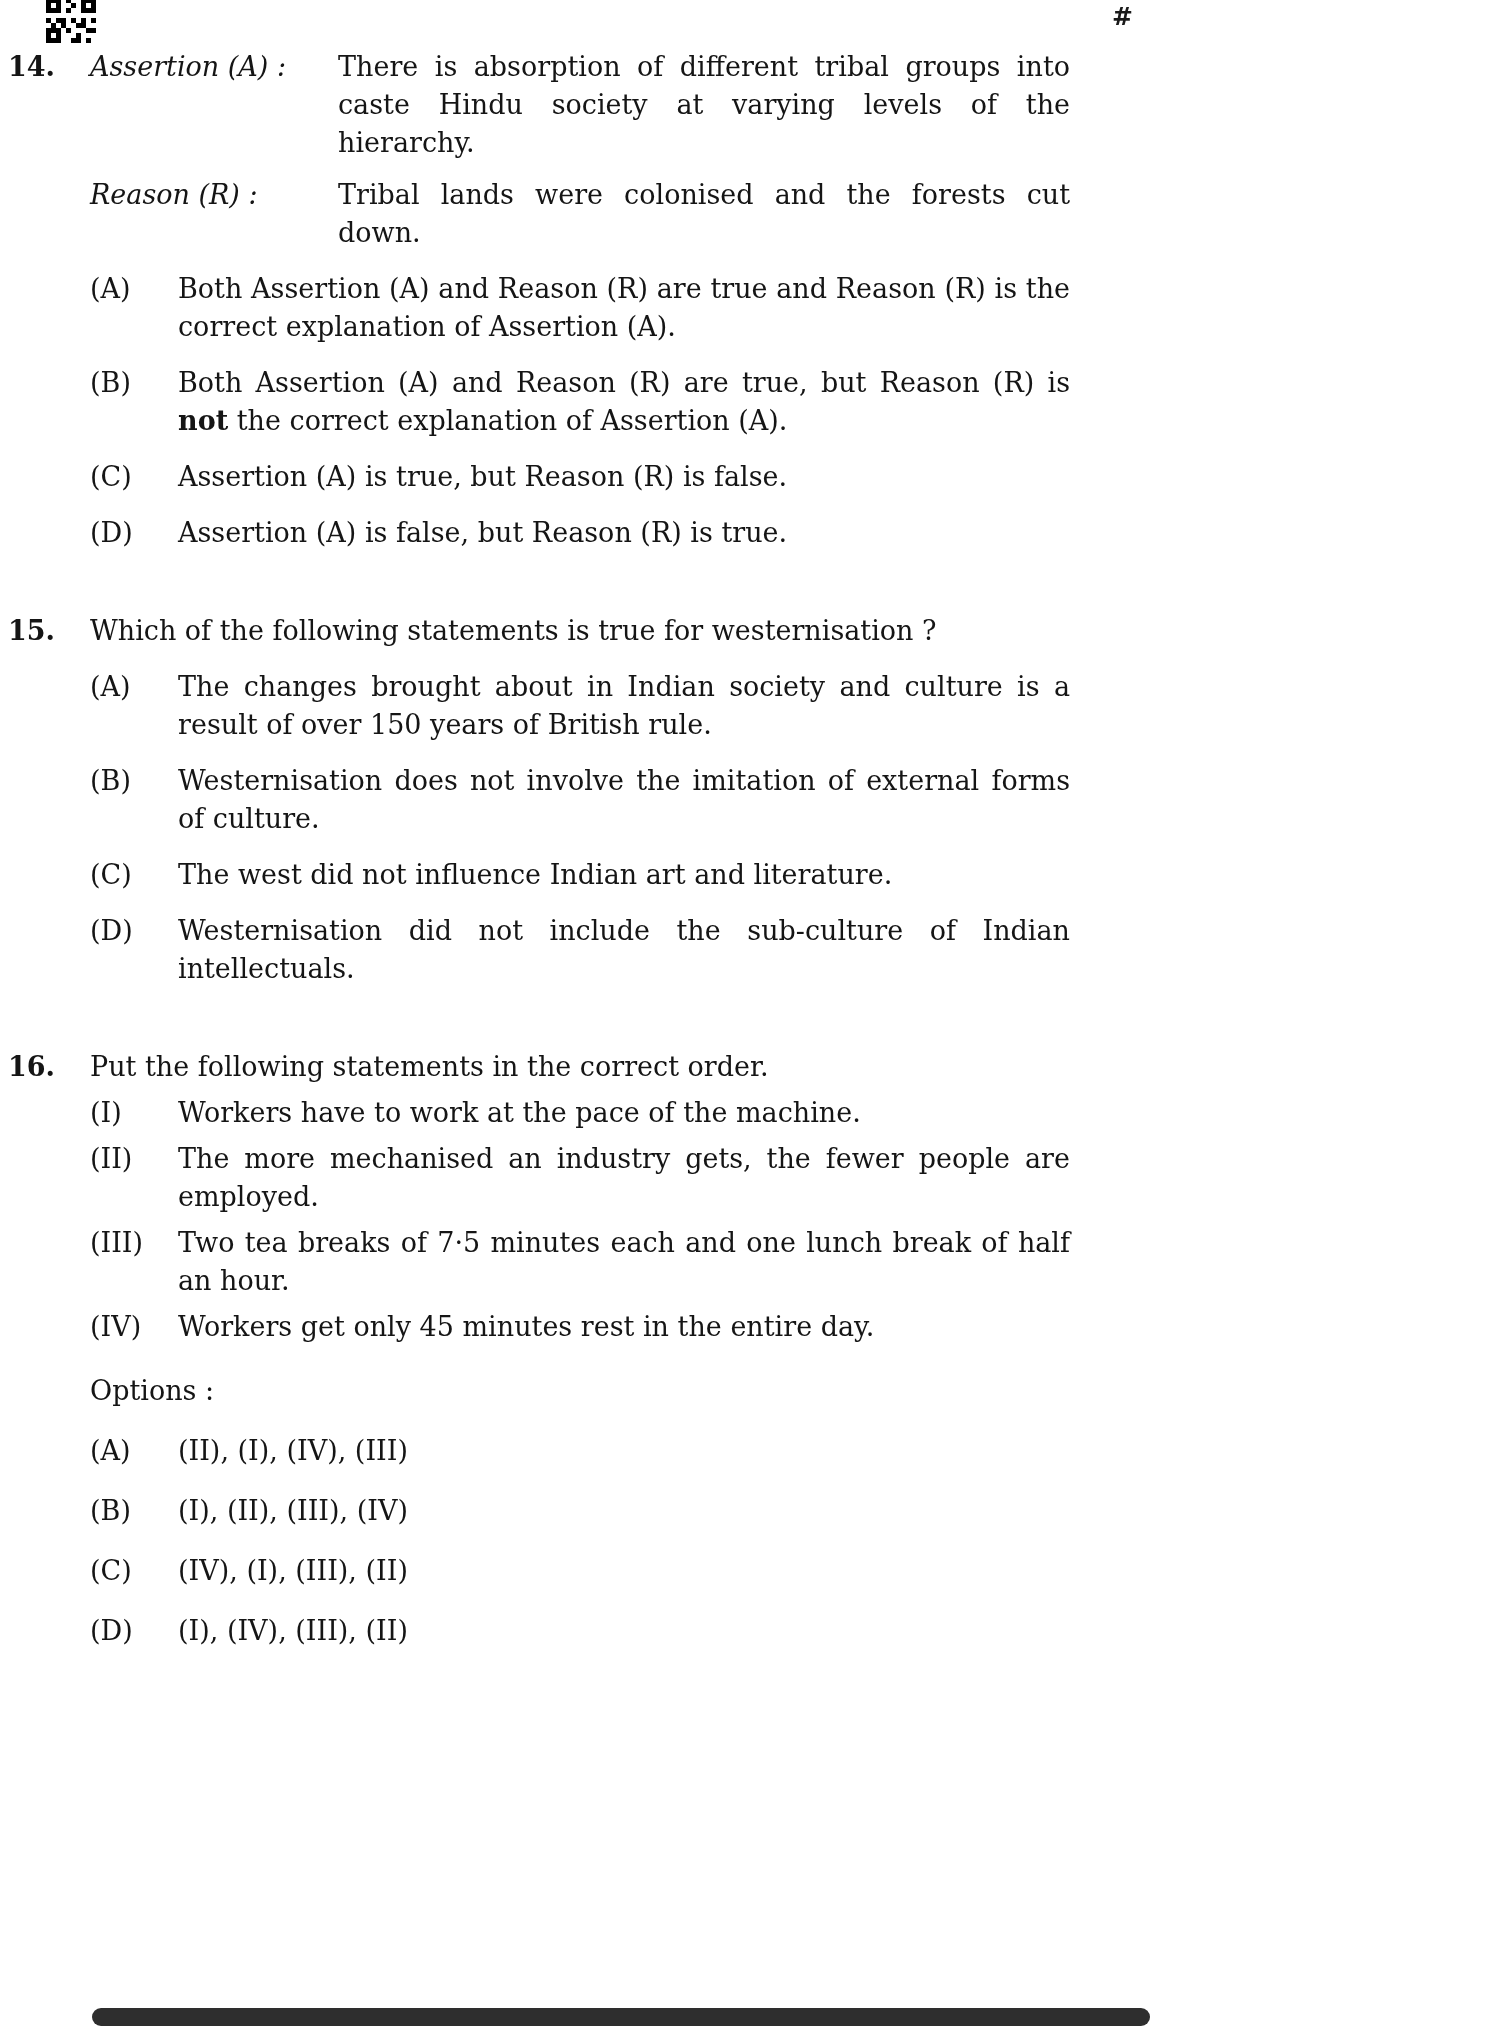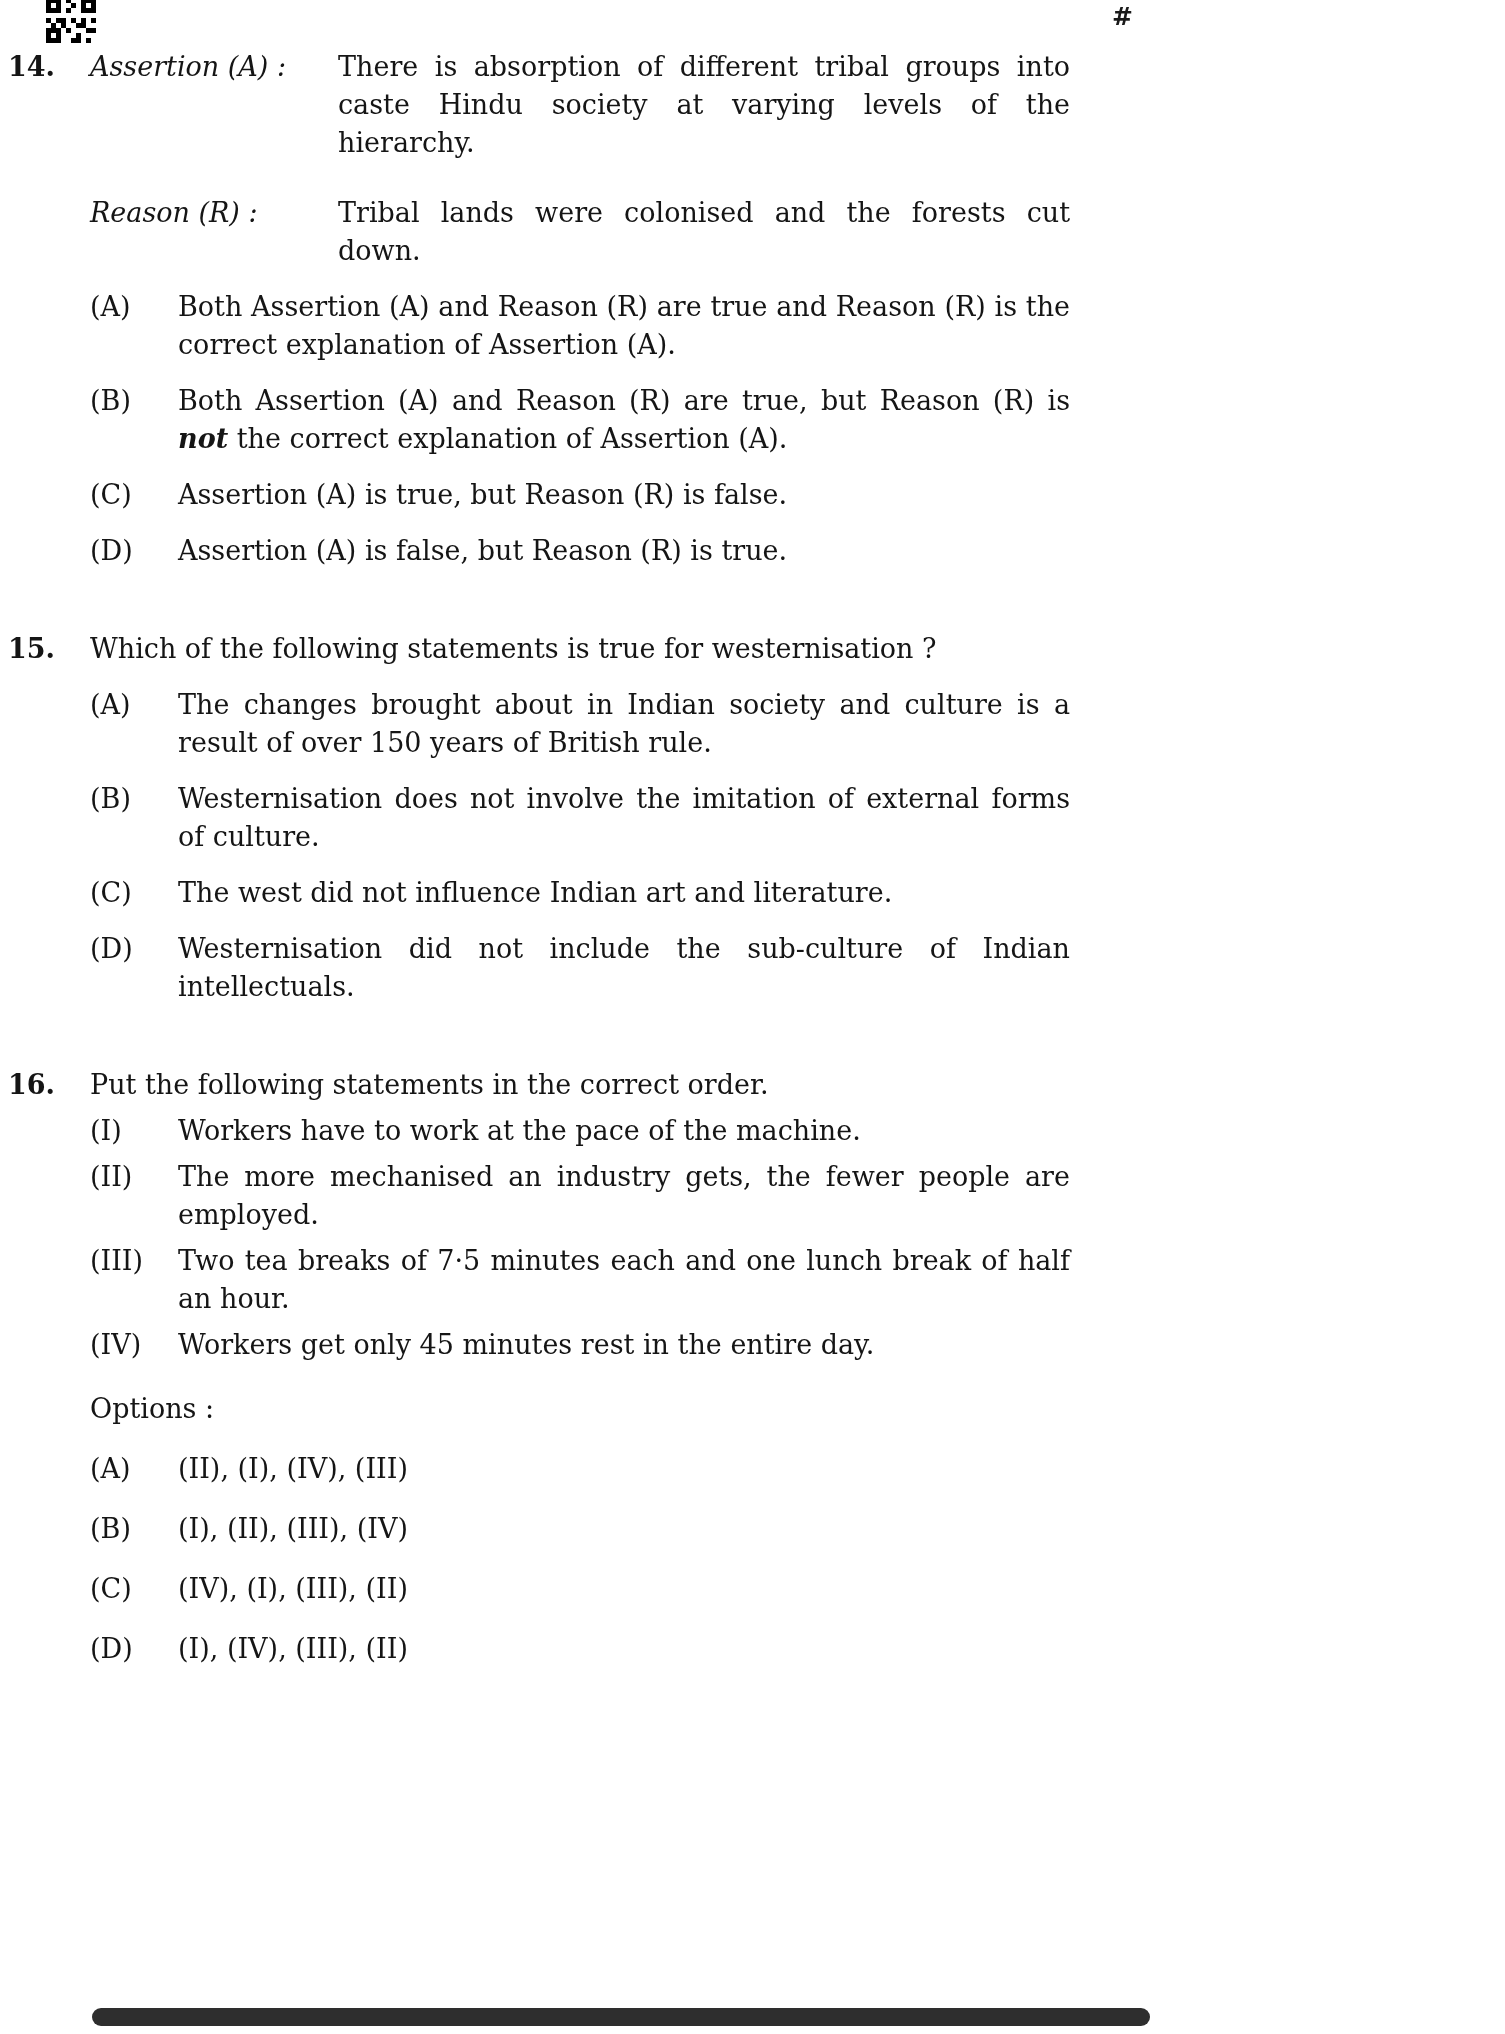--- a/index.html
+++ b/index.html
@@ -47,21 +47,21 @@
     flex: none;
     width: 82px;
     font-weight: bold;
   }
   .qbody { flex: 1; min-width: 0; }
 
   .qtitle { text-align: left; }
 
   
   .ar-row { display: flex; gap: 40px; }
-  .ar-row + .ar-row { margin-top: 32px; }
+  .ar-row + .ar-row { margin-top: 14px; }
   .ar-label {
     flex: none;
     width: 208px;
     font-style: italic;
   }
   .ar-text { flex: 1; text-align: justify; }
 
   
   .opt { display: flex; margin-top: 18px; }
   .opt-label { flex: none; width: 88px; }
@@ -70,21 +70,21 @@
   .stmt { display: flex; margin-top: 8px; }
   .stmt:first-of-type { margin-top: 16px; }
 
   .options-heading {
     font-weight: normal;
     margin-top: 26px;
   }
 
   .order-opt { display: flex; margin-top: 22px; }
 
-  .bi { font-weight: bold; font-style: italic; }
+  .bi { font-weight: bold; }
 
   .scan-bar {
     position: absolute;
     left: 92px;
     top: 2008px;
     width: 1058px;
     height: 18px;
     background: #2e2e2e;
     border-radius: 9px;
   }

